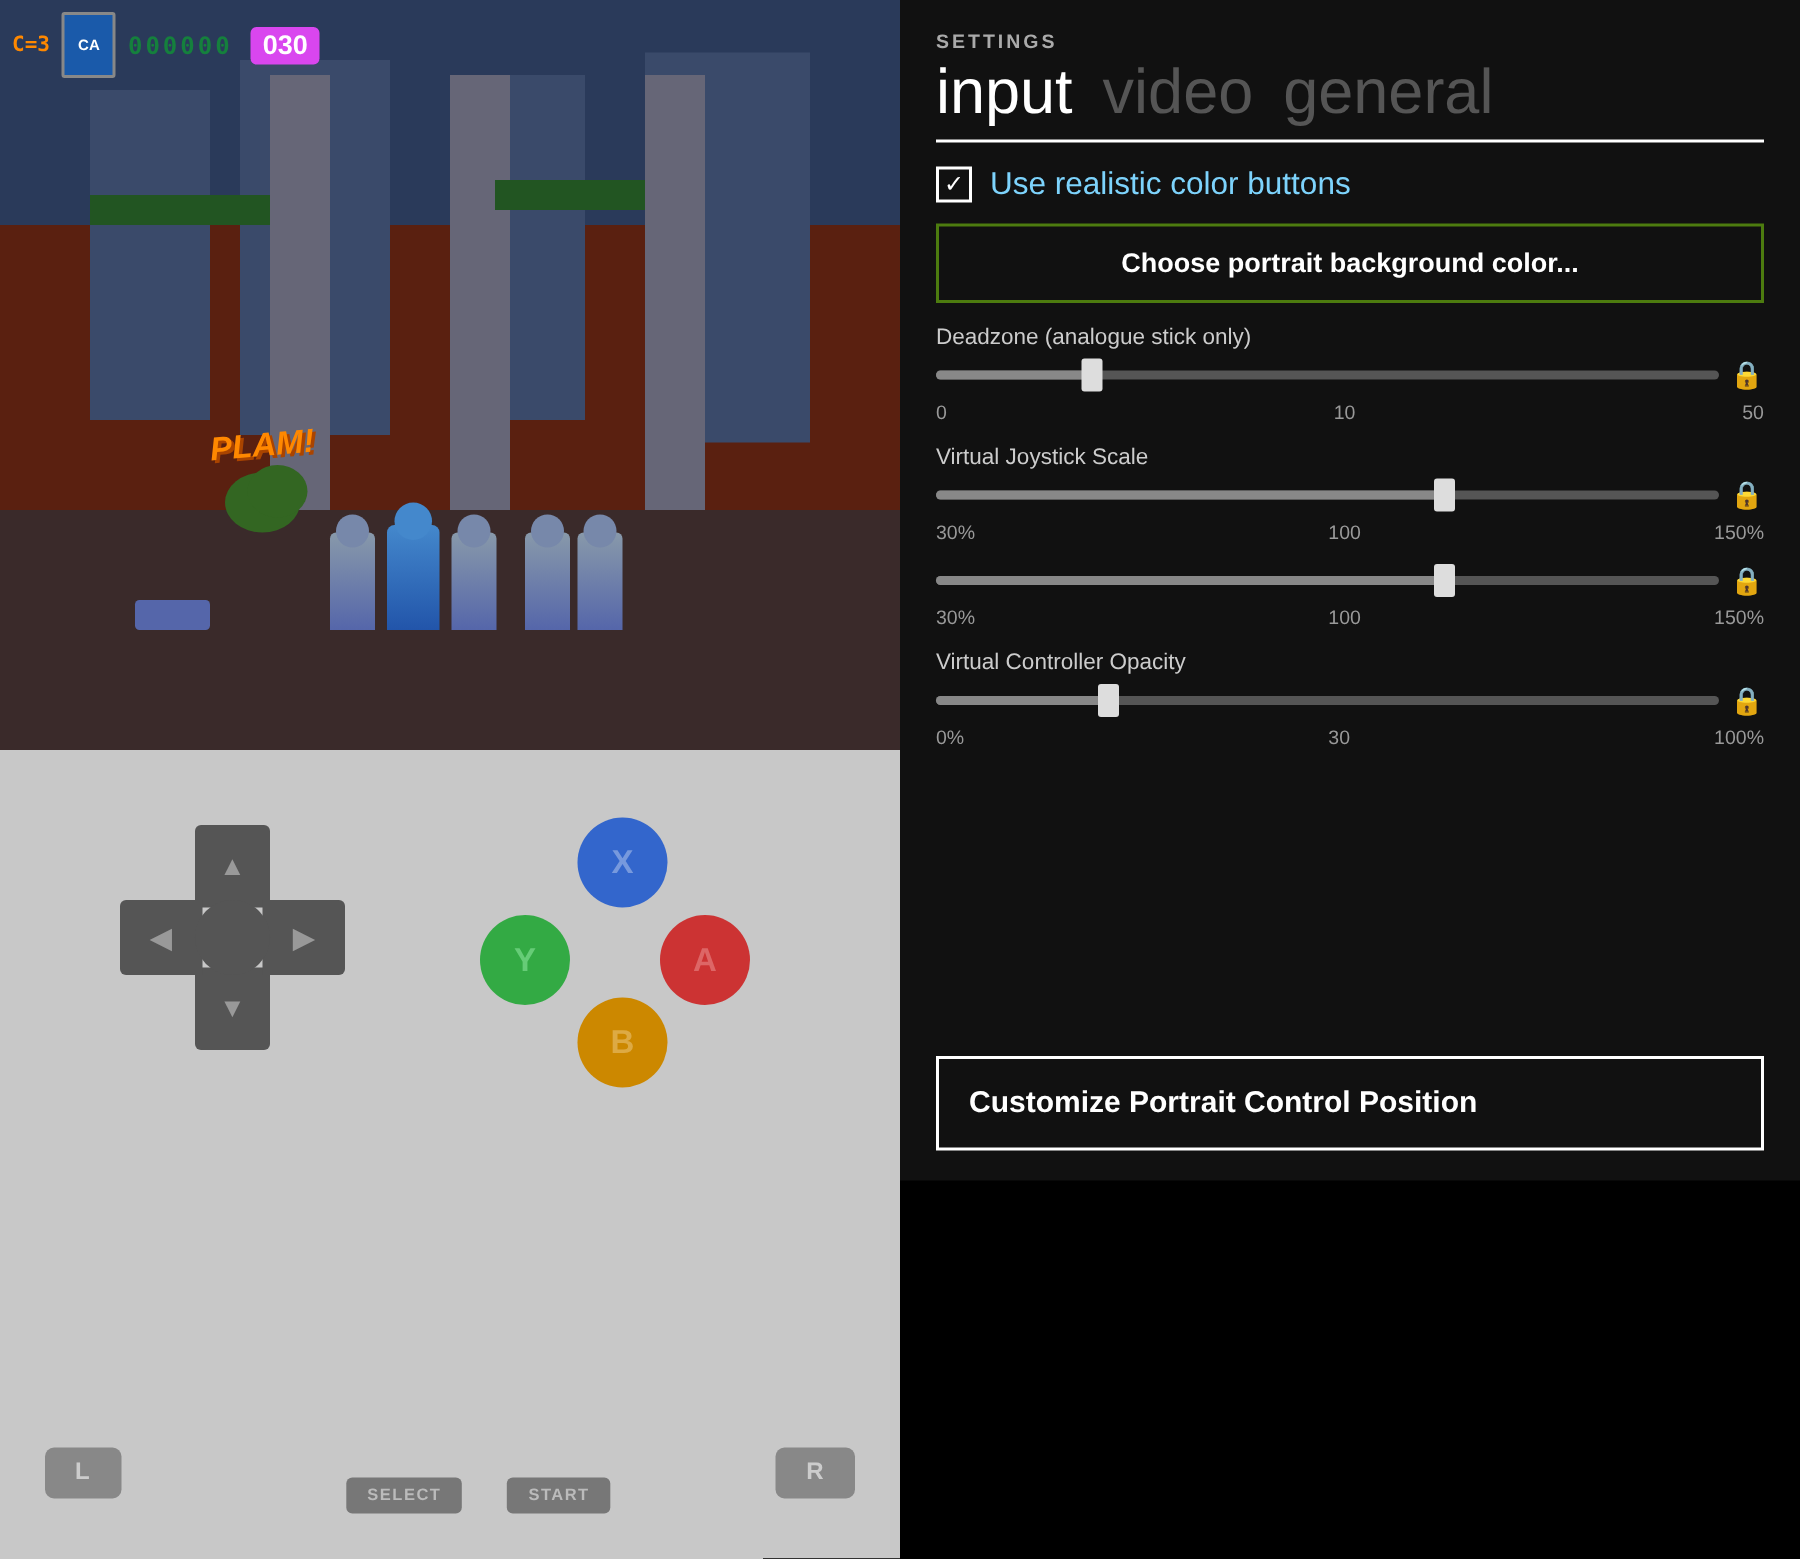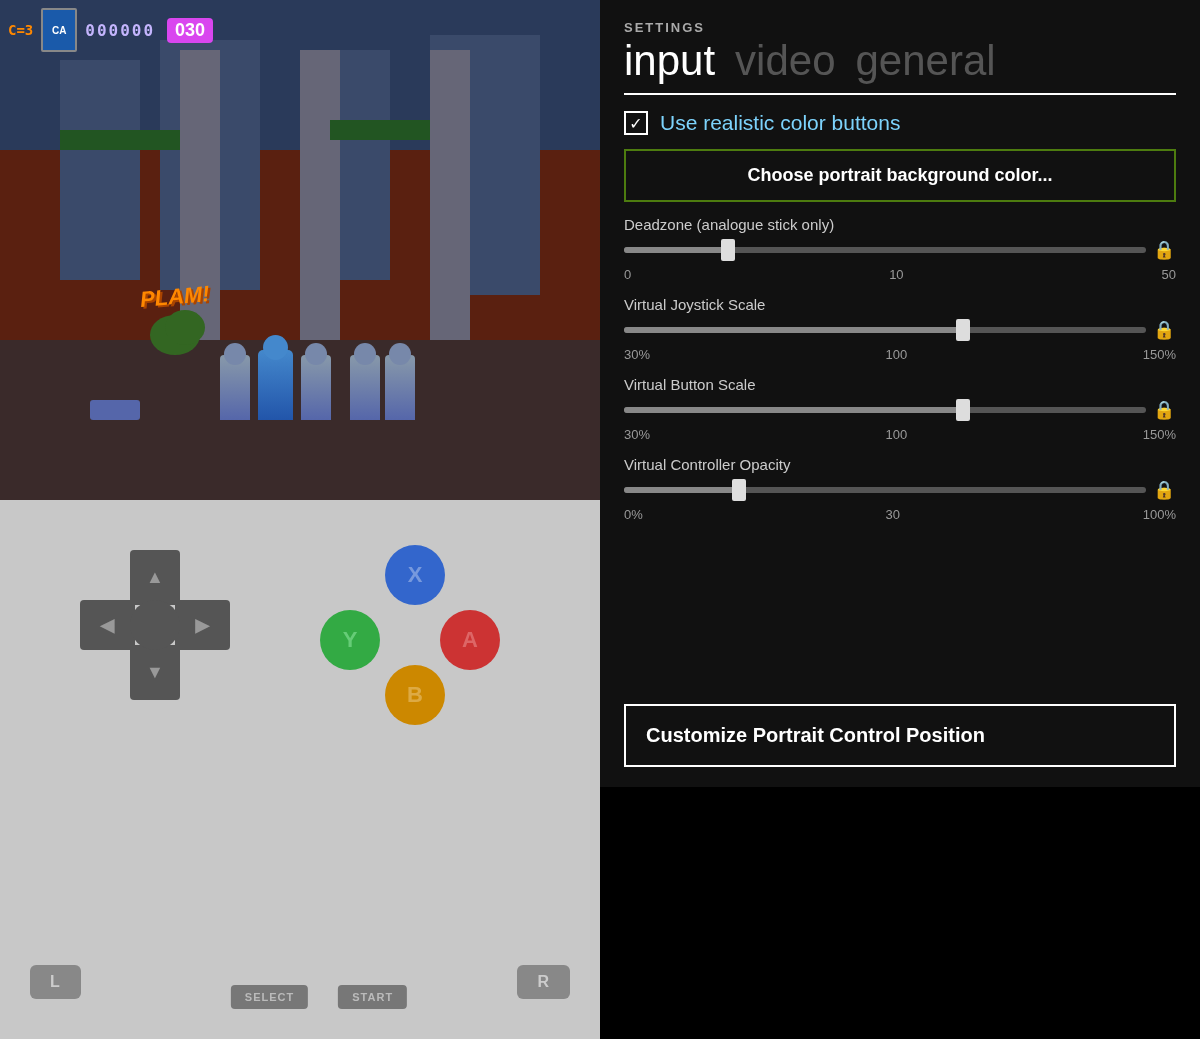--- a/index.html
+++ b/index.html
@@ -61,21 +61,21 @@
       border-radius: 2px;
       display: flex;
       align-items: center;
       justify-content: center;
       font-size: 10px;
       color: #fff;
       font-weight: bold;
     }
 
     .score-display {
-      color: #c4b5fd;
+      color: #15803d;
       font-size: 16px;
       font-weight: bold;
       font-family: monospace;
       letter-spacing: 2px;
     }
 
     .lives-number {
       color: #ffffff;
       font-size: 18px;
       font-weight: bold;
@@ -695,21 +695,20 @@
         <span class="lock-icon">🔒</span>
       </div>
       <div class="slider-scale">
         <span>30%</span>
         <span>100</span>
         <span>150%</span>
       </div>
     </div>
 
     <div class="slider-section">
-      <div class="slider-label">Virtual Button Scale</div>
       <div class="slider-track-row">
         <div class="slider-track-wrap">
           <div class="slider-track">
             <div class="slider-fill" style="width:65%"></div>
           </div>
           <div class="slider-thumb" style="left:calc(65% - 7px)"></div>
         </div>
         <span class="lock-icon">🔒</span>
       </div>
       <div class="slider-scale">

